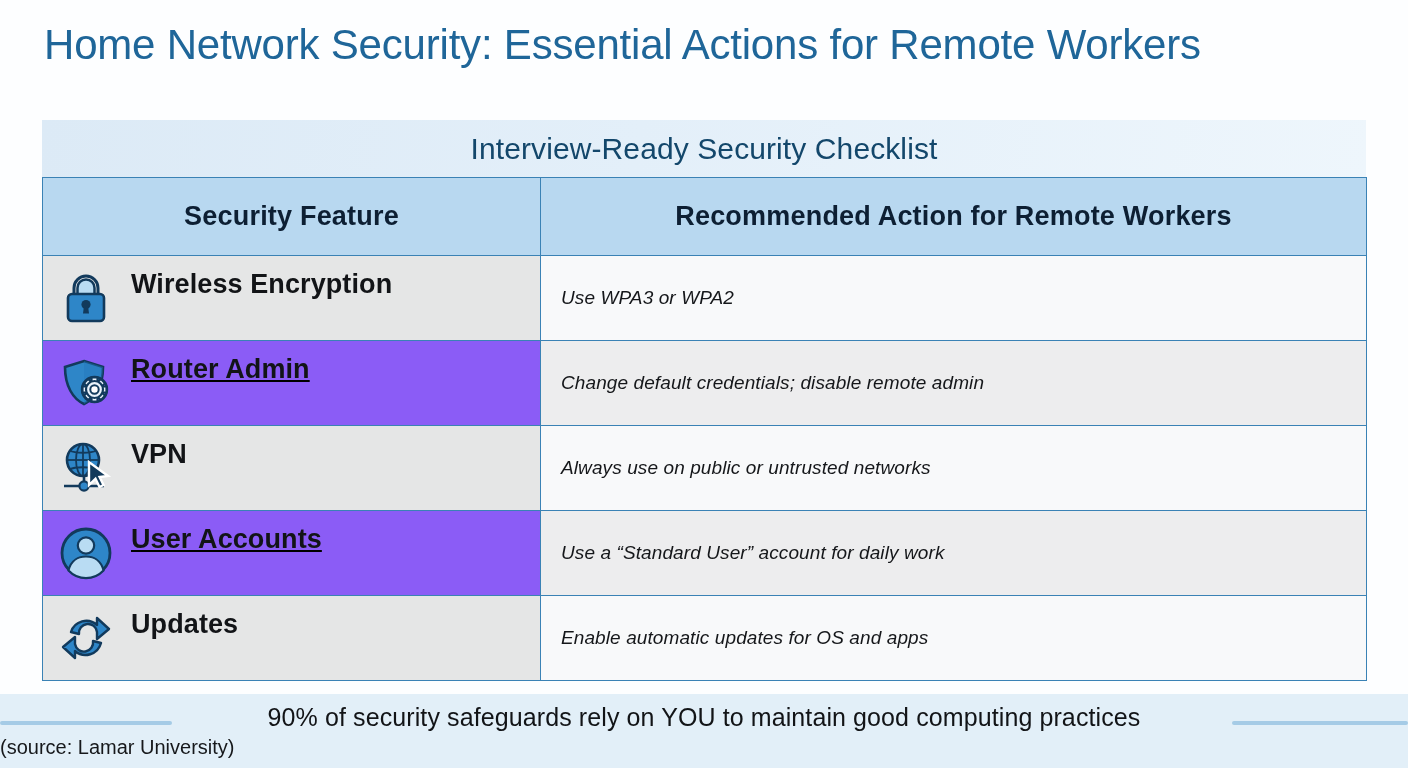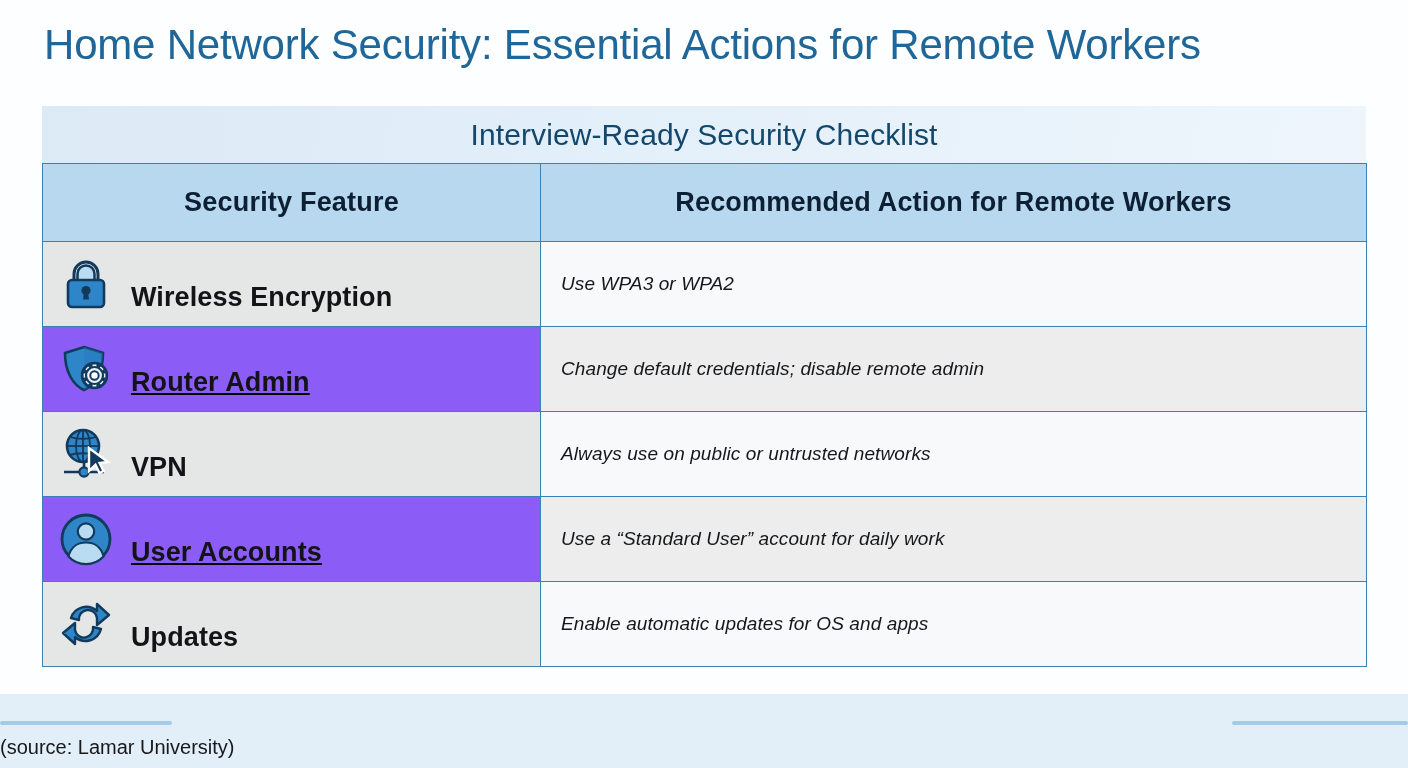--- a/index.html
+++ b/index.html
@@ -26,21 +26,21 @@
     font-weight: 400;
     letter-spacing: -0.2px;
     color: #1f6699;
     white-space: nowrap;
   }
 
   
   .checklist {
     position: absolute;
     left: 42px;
-    top: 106px;
+    top: 120px;
     width: 1324px;
   }
 
   
   .checklist-caption {
     height: 57px;
     background: linear-gradient(100deg, #dceaf6 0%, #e3eff9 45%, #eef6fc 100%);
     display: flex;
     align-items: center;
     justify-content: center;
@@ -95,21 +95,21 @@
     padding-left: 20px;
     font-size: 19px;
     color: #15171a;
     letter-spacing: 0.1px;
     font-style: italic;
   }
   td.action-cell.alt { background: #ededee; }
 
   .feature-inner {
     display: flex;
-    align-items: flex-end;
+    align-items: flex-start;
     gap: 16px;
   }
   .feature-label {
     font-size: 27px;
     font-weight: bold;
     color: #121417;
     letter-spacing: 0.1px;
     white-space: nowrap;
   }
   .row-icon {
@@ -288,14 +288,15 @@
         <td class="action-cell">Enable automatic updates for OS and apps</td>
       </tr>
 
     </tbody>
   </table>
 </section>
 
 <footer class="footer-band">
   <div class="footer-rule left"></div>
   <div class="footer-rule right"></div>
+  <div class="footer-main">90% of security safeguards rely on YOU to maintain good computing practices</div>
   <div class="footer-sub">(source: Lamar University)</div>
 </footer>
 
 </body></html>

